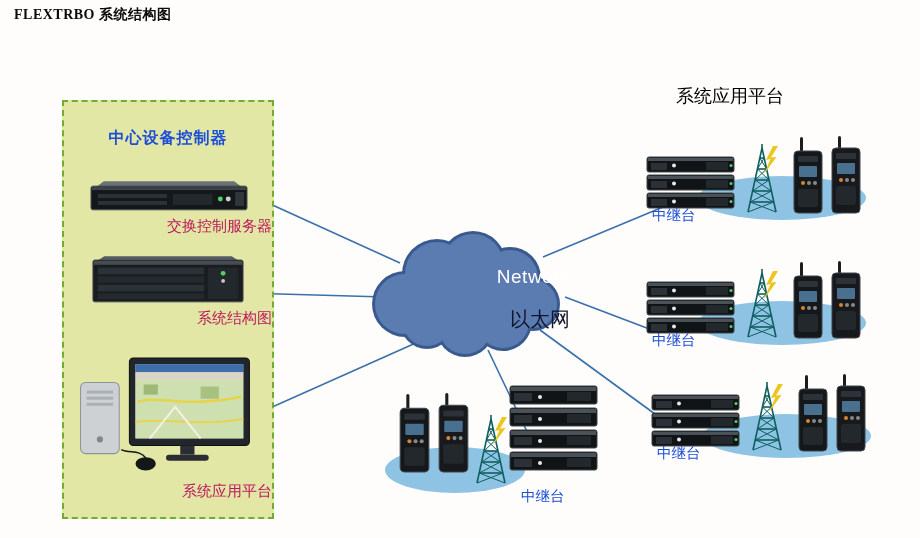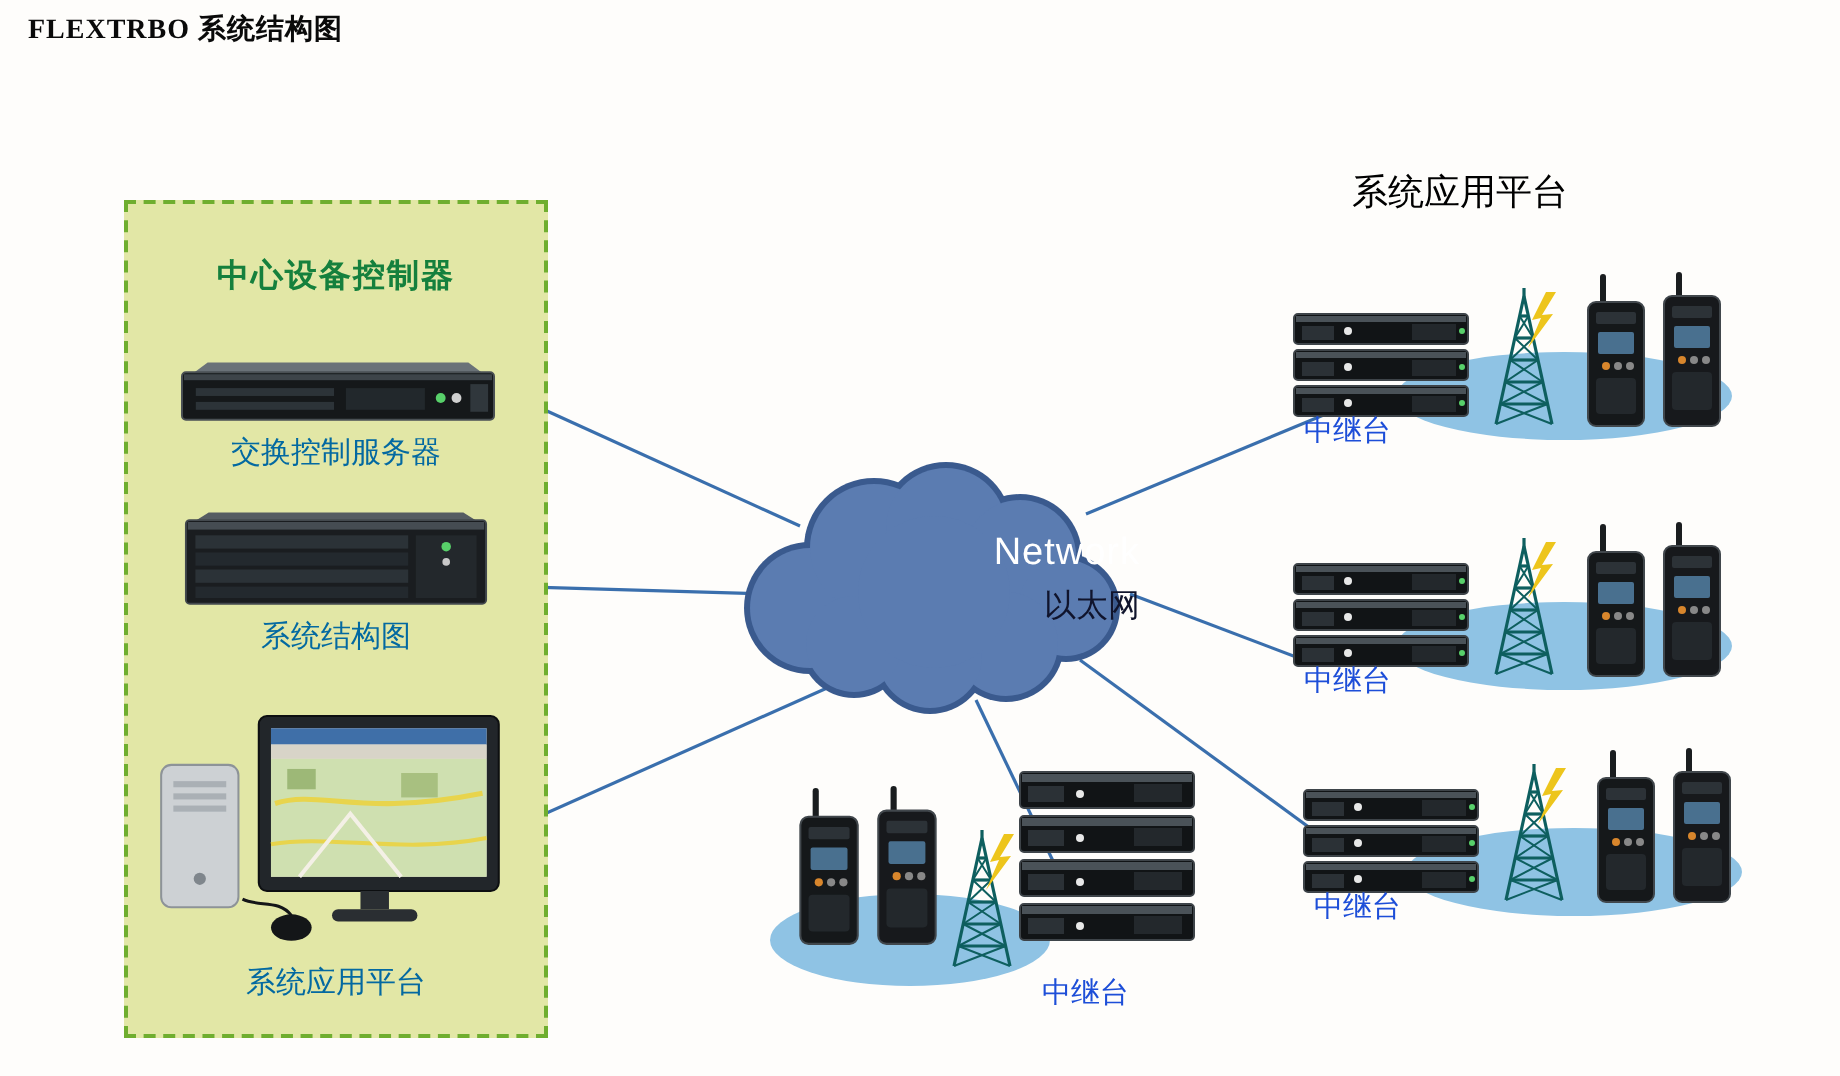--- a/index.html
+++ b/index.html
@@ -6,38 +6,38 @@
   .canvas{position:relative;width:920px;height:538px;background:#fefdfb;overflow:hidden;
           font-family:"Liberation Serif","DejaVu Serif",serif;color:#000;}
   .wires{position:absolute;left:0;top:0;width:920px;height:538px;pointer-events:none;}
   .wires line{stroke:var(--line,#3a6fad);stroke-width:1.6;}
   .page-title{position:absolute;left:14px;top:6px;font-size:14px;font-weight:bold;letter-spacing:.5px;color:#0a0a0a;}
   .platform-label{position:absolute;left:676px;top:84px;font-size:18px;color:#000;}
 
   .controller-box{position:absolute;left:62px;top:100px;width:208px;height:415px;
                   background:var(--box-fill,#e2e7a6);border:2px dashed var(--box-border,#6fae2f);}
   .box-title{position:absolute;left:0;width:100%;top:26px;text-align:center;font-size:16px;font-weight:bold;
-             color:#15803d;letter-spacing:1px;}
+             color:#1d4ed8;letter-spacing:1px;}
   .dev-icon{position:absolute;}
   .icon-server1{left:26px;top:78px;width:158px;height:34px;}
   .icon-server2{left:28px;top:153px;width:152px;height:50px;}
   .icon-console{left:14px;top:254px;width:176px;height:120px;}
-  .dev-label{position:absolute;left:0;width:100%;text-align:center;font-size:15px;color:#0369a1;}
+  .dev-label{position:absolute;left:0;width:100%;text-align:right;font-size:15px;color:#be185d;}
   .label-server1{top:115px;}
   .label-server2{top:207px;}
   .label-console{top:380px;}
 
   .cloud{position:absolute;left:365px;top:222px;width:205px;height:138px;}
   .cloud svg{position:absolute;left:0;top:0;width:100%;height:100%;}
   .cloud-outline{fill:var(--cloud-outline,#3a5a8e);}
   .cloud-body{fill:var(--cloud-fill,#5b7cb1);}
   .cloud-text{position:absolute;left:0;width:100%;top:44px;text-align:right;
               font-family:"Liberation Sans","DejaVu Sans",sans-serif;}
   .cloud-name{font-size:19px;color:#ffffff;letter-spacing:.5px;}
-  .cloud-sub{font-size:16px;color:#10142c;margin-top:5px;}
+  .cloud-sub{font-size:20px;color:#10142c;margin-top:18px;}
 
   .site{position:absolute;}
   .site-ellipse{position:absolute;background:var(--ellipse-fill,#8fc3e4);border-radius:50%;}
   .icon{position:absolute;}
   .site-label{position:absolute;font-size:14.5px;color:#1d4ed8;}
 
   .site-right{width:230px;height:100px;}
   .site-right .site-ellipse{left:58px;top:46px;width:168px;height:44px;}
   .site-right .icon-stack{left:6px;top:26px;width:90px;height:54px;}
   .site-right .icon-tower{left:98px;top:14px;width:50px;height:70px;}

